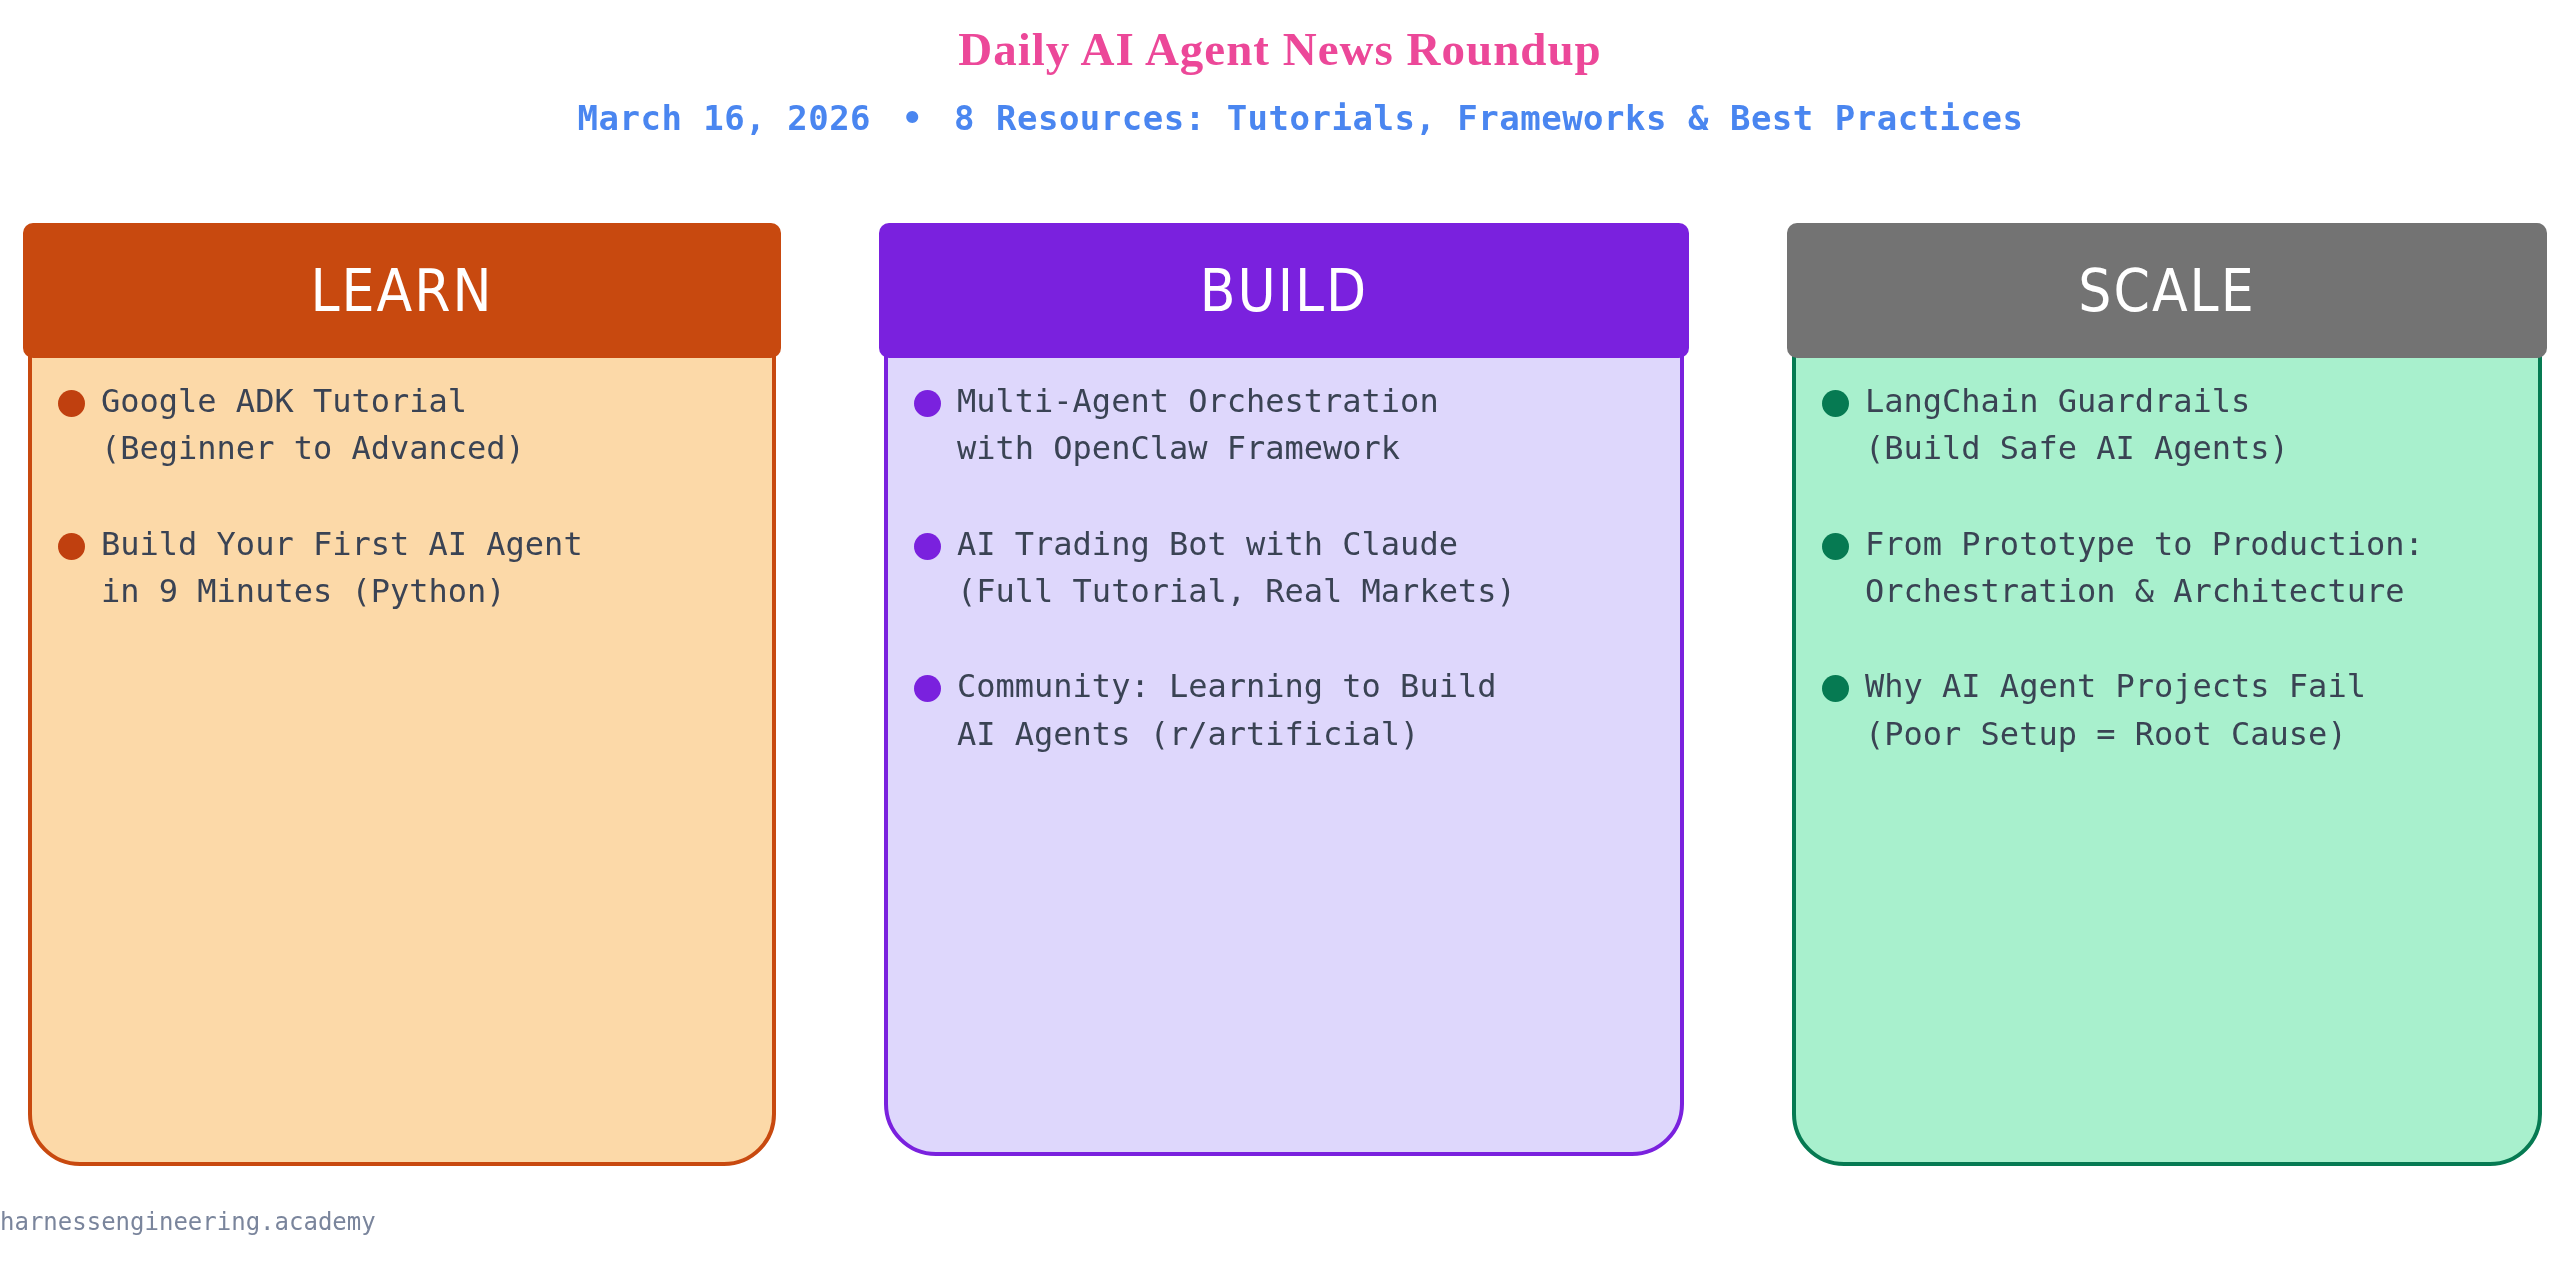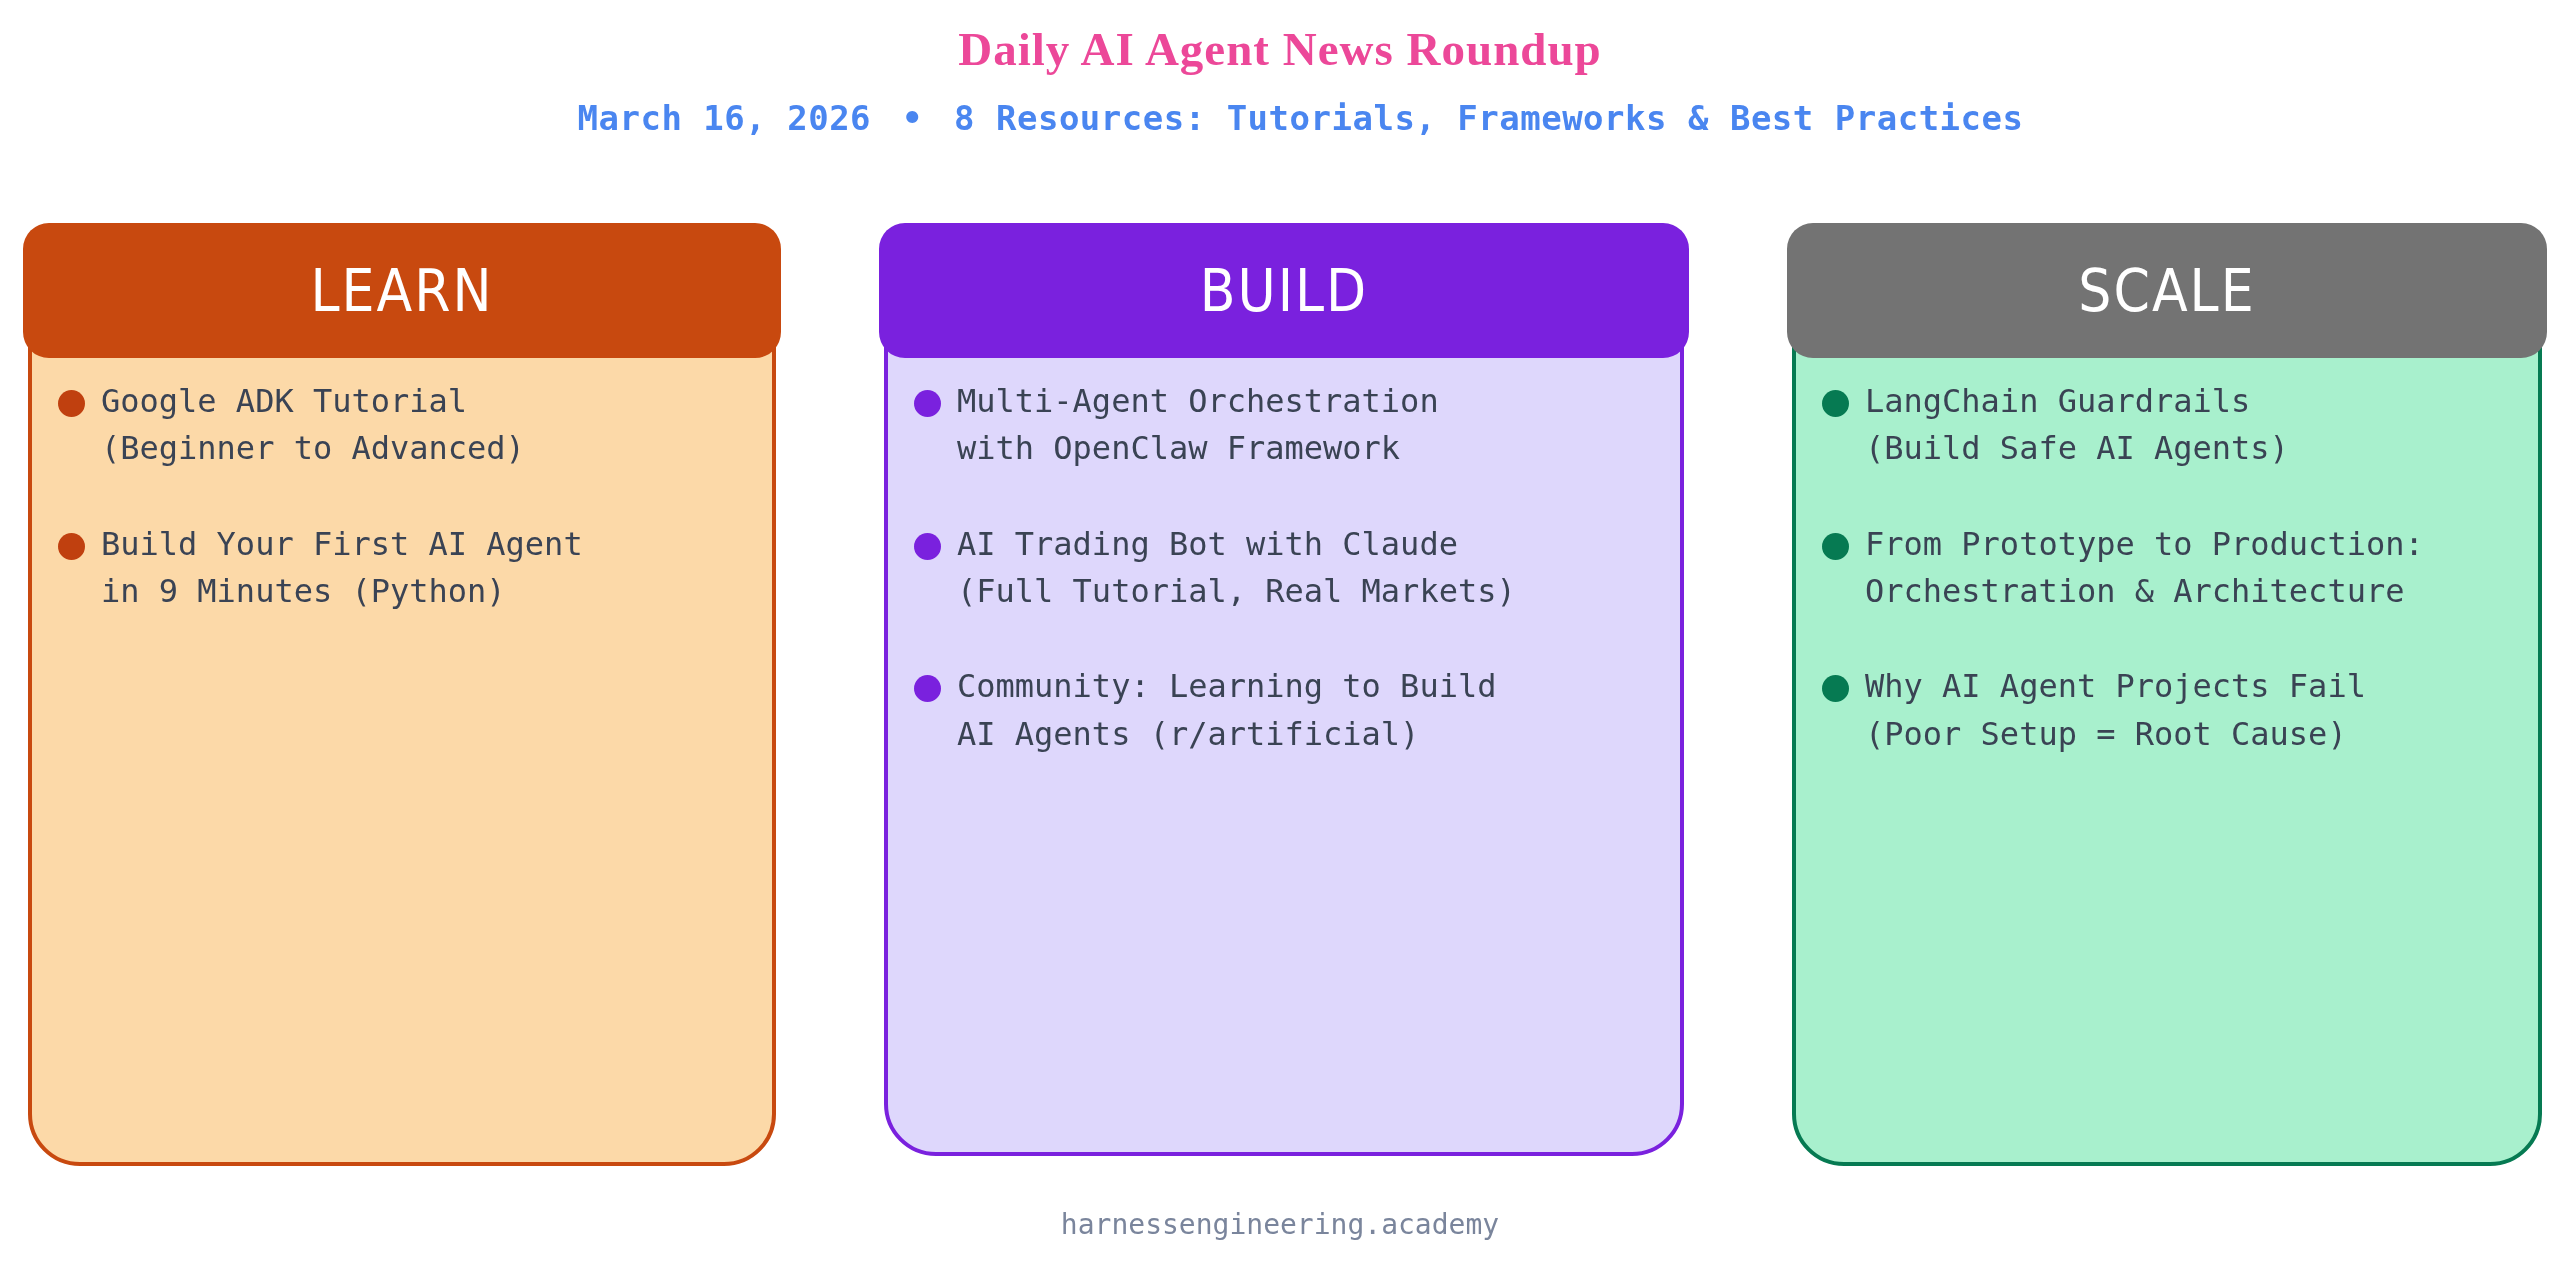--- a/index.html
+++ b/index.html
@@ -96,21 +96,21 @@
     border-color: #067a52;
   }
 
   
   .card-header {
     position: absolute;
     top: -5px;
     left: -5px;
     width: calc(100% + 10px);
     height: 135px;
-    border-radius: 26px;
+    border-radius: 10px;
     display: flex;
     align-items: center;
     justify-content: center;
     z-index: 2;
   }
 
   .card-learn .card-header { background: #c8490f; }
   .card-build .card-header { background: #7a21de; }
   .card-scale .card-header { background: #737373; }
 
@@ -160,23 +160,22 @@
     white-space: pre-line;
     letter-spacing: 0px;
   }
 
   
   .page-footer {
     position: absolute;
     top: 1208px;
     left: 0;
     width: 100%;
-    text-align: center;
-    font-family: "DejaVu Sans Mono", "Liberation Mono", monospace;
-    font-size: 28px;
+    font-family: "DejaVu Sans Mono", "Liberation Mono", monospace;
+    font-size: 24px;
     color: #7a859c;
     letter-spacing: 0px;
   }
 </style>
 </head>
 <body>
 
 <div class="page-header">
   <div class="page-title">Daily AI Agent News Roundup</div>
   <div class="page-subtitle">

